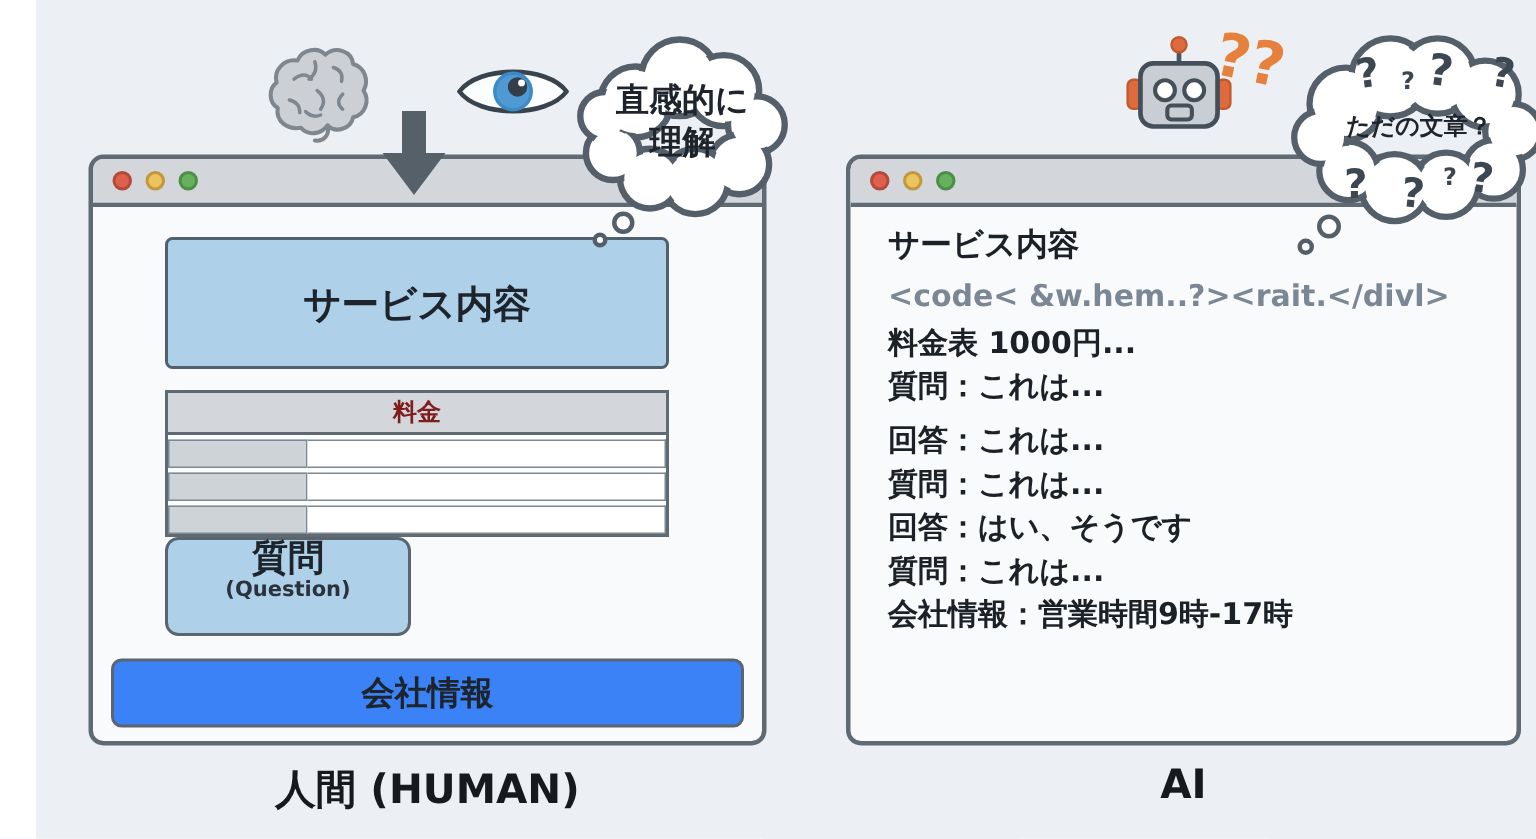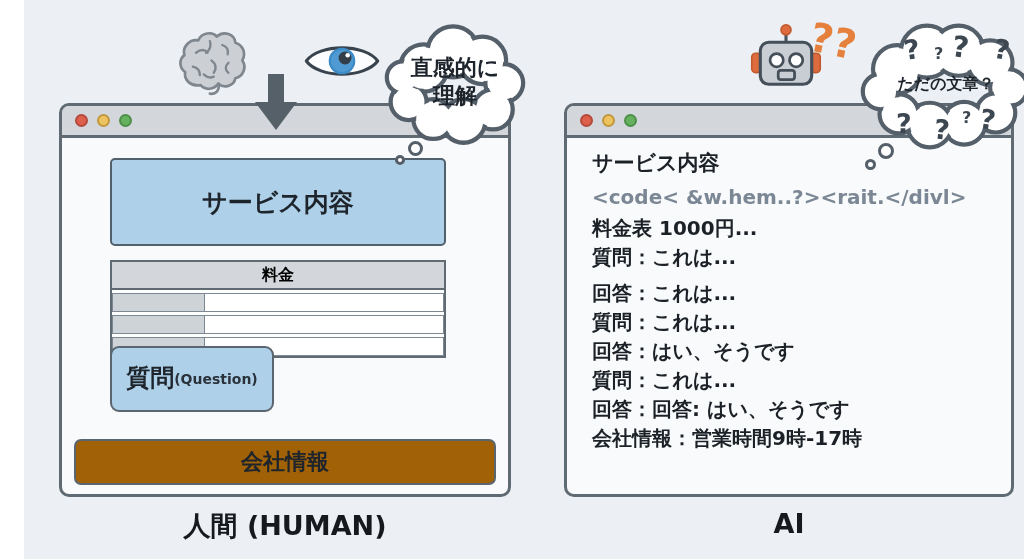--- a/index.html
+++ b/index.html
@@ -10,31 +10,31 @@
   .window{position:absolute;background:#f8fafb;border:3px solid #5f6a73;border-radius:10px;box-sizing:border-box;}
   .chrome{position:absolute;left:0;top:0;right:0;height:32px;background:#d3d7db;border-bottom:3px solid #5f6a73;border-radius:7px 7px 0 0;display:flex;align-items:center;padding-left:13px;gap:9px;box-sizing:border-box;}
   .tl{width:13px;height:13px;border-radius:50%;box-sizing:border-box;}
   .tl.red{background:#df5f4d;border:2px solid #b44a3c;}
   .tl.yellow{background:#ecc35e;border:2px solid #c2973d;}
   .tl.green{background:#65b15e;border:2px solid #4d8f48;}
 
   
   .service-box{position:absolute;left:48px;top:52px;width:336px;height:88px;background:#aed0e8;border:2.5px solid #51606d;border-radius:5px;display:flex;align-items:center;justify-content:center;font-size:25px;font-weight:bold;color:#1e242b;box-sizing:border-box;}
   .price-table{position:absolute;left:48px;top:154px;width:336px;border:2.5px solid #5f6a73;box-sizing:border-box;background:#fdfefe;}
-  .pt-header{height:26px;background:#d3d7db;border-bottom:2px solid #5f6a73;display:flex;align-items:center;justify-content:center;font-size:16px;font-weight:bold;color:#000000;}
+  .pt-header{height:26px;background:#d3d7db;border-bottom:2px solid #5f6a73;display:flex;align-items:center;justify-content:center;font-size:16px;font-weight:bold;color:#7f1d1d;}
   .pt-row{display:flex;height:19px;margin-top:3px;}
   .pt-row:first-of-type{margin-top:3px;}
   .pt-cell-l{width:28%;background:#ced3d8;border:1.5px solid #7d8893;box-sizing:border-box;}
   .pt-cell-r{flex:1;background:#ffffff;border:1.5px solid #7d8893;border-left:none;box-sizing:border-box;}
-  .btn{position:absolute;top:240px;width:164px;height:66px;border:2.5px solid #5a6570;border-radius:9px;display:flex;flex-direction:row;align-items:center;justify-content:center;box-sizing:border-box;}
+  .btn{position:absolute;top:252px;width:164px;height:66px;border:2.5px solid #5a6570;border-radius:9px;display:flex;flex-direction:column;align-items:center;justify-content:flex-start;box-sizing:border-box;}
   .btn .main{font-size:24px;font-weight:bold;color:#1e242b;line-height:1.05;}
   .btn .sub{font-size:14px;font-weight:bold;color:#2a323b;}
   .btn.blue{left:48px;background:#aed0e8;}
   .btn.gray{left:226px;background:#d9dce0;}
-  .footer-bar{position:absolute;left:12px;top:333px;width:422px;height:46px;background:#a16207;border:2.5px solid #5a6570;border-radius:7px;display:flex;align-items:center;justify-content:center;font-size:22px;font-weight:bold;color:#1e242b;box-sizing:border-box;}
+  .footer-bar{position:absolute;left:12px;top:333px;width:422px;height:46px;background:#3b82f6;border:2.5px solid #5a6570;border-radius:7px;display:flex;align-items:center;justify-content:center;font-size:22px;font-weight:bold;color:#1e242b;box-sizing:border-box;}
 
   
   .ai-lines{position:absolute;left:25px;top:43px;right:12px;}
   .ai-line{font-size:20px;font-weight:bold;color:#1c2127;line-height:29px;white-space:nowrap;}
   .ai-line.heading{font-size:21px;margin-bottom:5px;}
   .ai-line.code{color:#7b8794;margin-bottom:2px;}
   .ai-line.gap{margin-top:7px;}
 
   
   .caption{position:absolute;top:508px;font-size:27px;font-weight:bold;color:#16191d;text-align:center;}
@@ -216,20 +216,19 @@
     </div>
     <div class="ai-lines">
       <div class="ai-line heading">サービス内容</div>
       <div class="ai-line code">&lt;code&lt; &amp;w.hem..?&gt;&lt;rait.&lt;/divl&gt;</div>
       <div class="ai-line">料金表 1000円...</div>
       <div class="ai-line">質問：これは...</div>
       <div class="ai-line gap">回答：これは...</div>
       <div class="ai-line">質問：これは...</div>
       <div class="ai-line">回答：はい、そうです</div>
       <div class="ai-line">質問：これは...</div>
-      <div class="ai-line">回答：回答: はい、そうです</div>
       <div class="ai-line">会社情報：営業時間9時-17時</div>
     </div>
   </div>
 
   <div class="caption" style="left:540px;width:450px;">AI</div>
 
 </div>
 
 </body></html>

